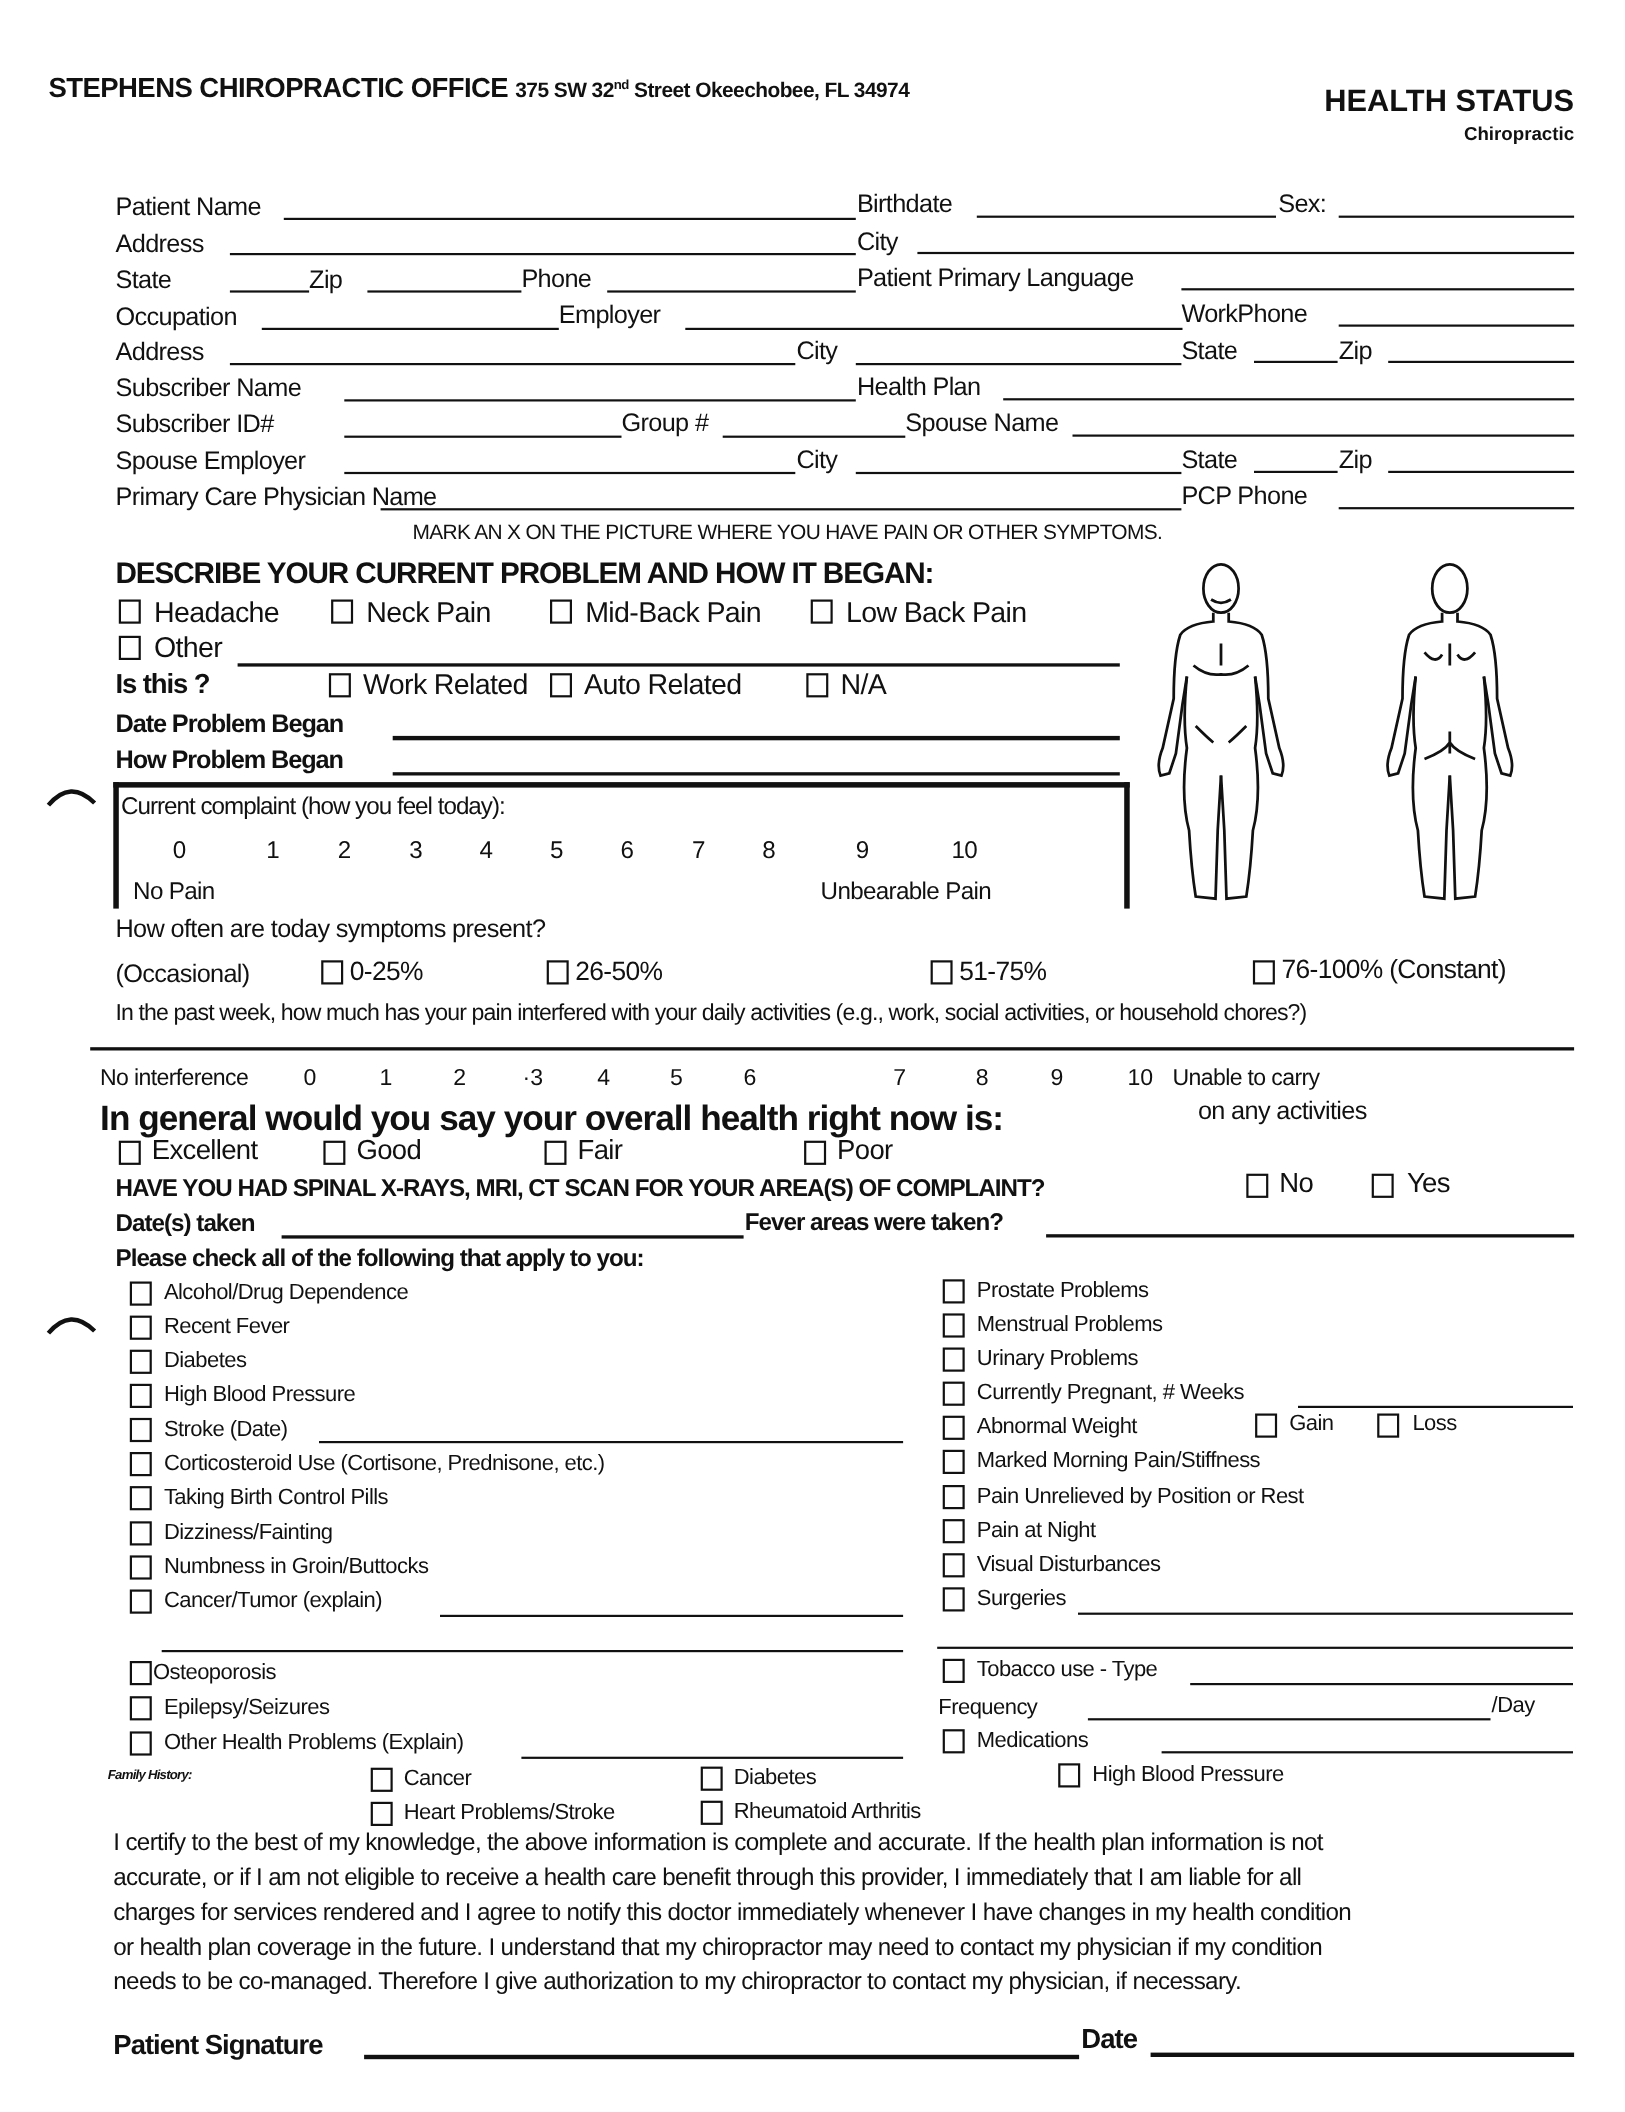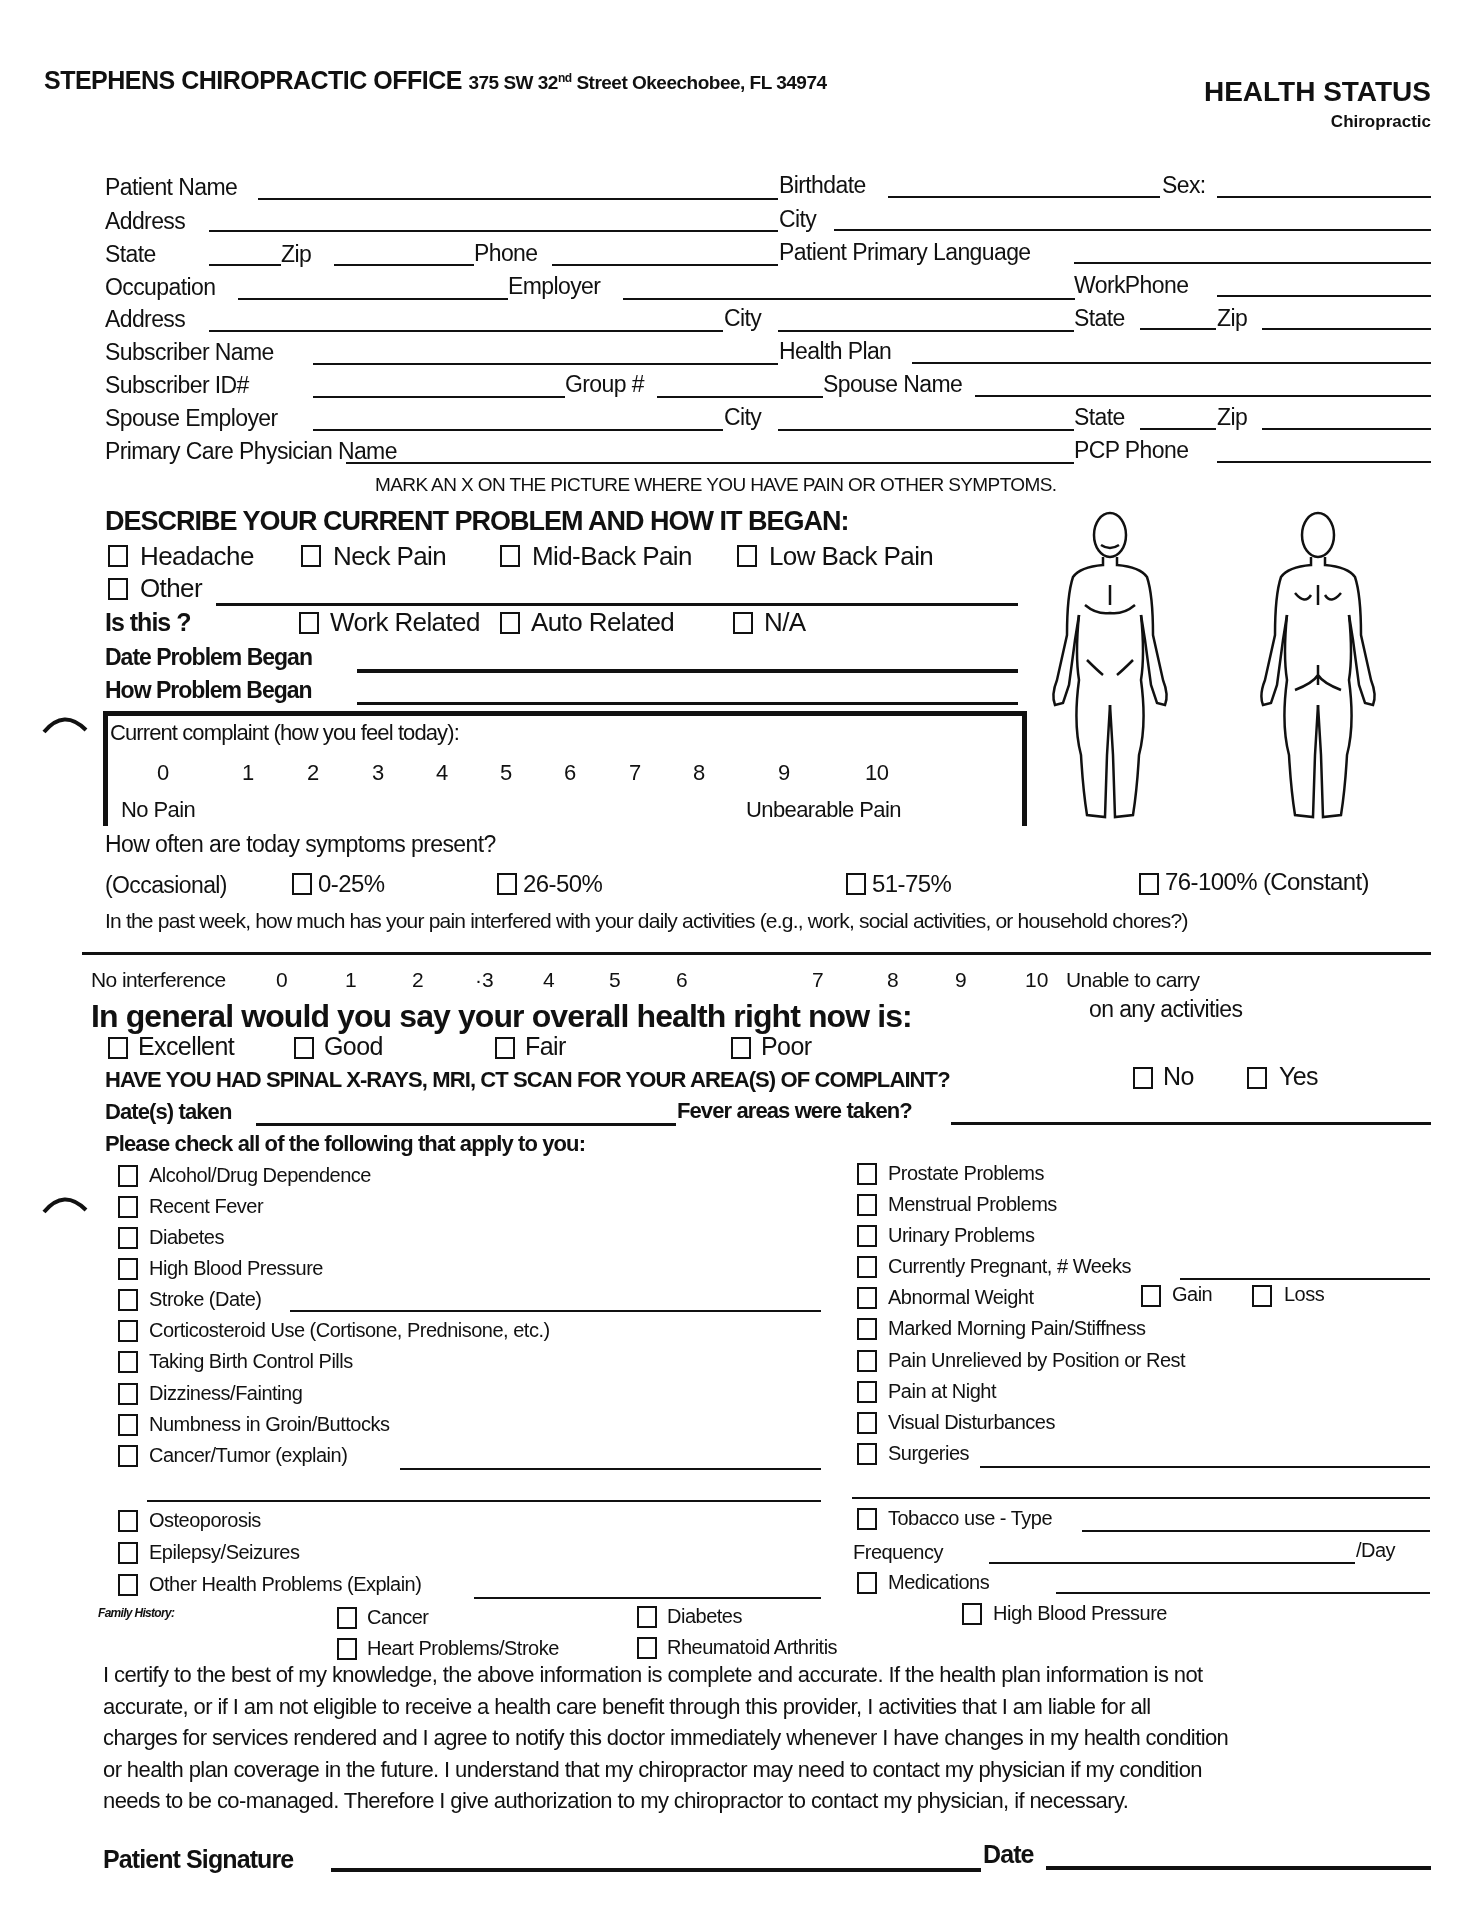--- a/index.html
+++ b/index.html
@@ -271,21 +271,21 @@
 <div class="line" style="left:147px;top:1500px;width:674px;"></div>
 <div class="line" style="left:1180px;top:1278px;width:250px;"></div>
 <div class="cb" style="left:1141px;top:1285px;"></div>
 <div class="abs small" style="left:1172px;top:1283px;">Gain</div>
 <div class="cb" style="left:1252px;top:1285px;"></div>
 <div class="abs small" style="left:1284px;top:1283px;">Loss</div>
 <div class="line" style="left:980px;top:1466px;width:450px;"></div>
 <div class="line" style="left:852px;top:1497px;width:578px;"></div>
 
 <div class="cb" style="left:118px;top:1510px;"></div>
-<div class="abs small" style="left:149px;top:1509px;">Osteoporosis</div>
+<div class="abs small" style="left:139px;top:1509px;">Osteoporosis</div>
 <div class="cb" style="left:118px;top:1542px;"></div>
 <div class="abs small" style="left:149px;top:1541px;">Epilepsy/Seizures</div>
 <div class="cb" style="left:118px;top:1574px;"></div>
 <div class="abs small" style="left:149px;top:1573px;">Other Health Problems (Explain)</div>
 <div class="line" style="left:474px;top:1597px;width:347px;"></div>
 
 <div class="cb" style="left:857px;top:1508px;"></div>
 <div class="abs small" style="left:888px;top:1507px;">Tobacco use - Type</div>
 <div class="line" style="left:1082px;top:1530px;width:348px;"></div>
 <div class="abs small" style="left:853px;top:1541px;">Frequency</div>
@@ -302,21 +302,21 @@
 <div class="abs small" style="left:667px;top:1605px;">Diabetes</div>
 <div class="cb" style="left:962px;top:1603px;"></div>
 <div class="abs small" style="left:993px;top:1602px;">High Blood Pressure</div>
 <div class="cb" style="left:337px;top:1638px;"></div>
 <div class="abs small" style="left:367px;top:1637px;">Heart Problems/Stroke</div>
 <div class="cb" style="left:637px;top:1637px;"></div>
 <div class="abs small" style="left:667px;top:1636px;">Rheumatoid Arthritis</div>
 
 <div id="cert">
     <div class="abs" style="left: 103px; top: 1662px; font-size: 22px; letter-spacing: -0.6px;">I certify to the best of my knowledge, the above information is complete and accurate. If the health plan information is not</div>
-    <div class="abs" style="left: 103px; top: 1693.5px; font-size: 22px; letter-spacing: -0.6px;">accurate, or if I am not eligible to receive a health care benefit through this provider, I activities that I am liable for all</div>
+    <div class="abs" style="left: 103px; top: 1693.5px; font-size: 22px; letter-spacing: -0.6px;">accurate, or if I am not eligible to receive a health care benefit through this provider, I immediately that I am liable for all</div>
     <div class="abs" style="left: 103px; top: 1725px; font-size: 22px; letter-spacing: -0.6px;">charges for services rendered and I agree to notify this doctor immediately whenever I have changes in my health condition</div>
     <div class="abs" style="left: 103px; top: 1756.5px; font-size: 22px; letter-spacing: -0.6px;">or health plan coverage in the future. I understand that my chiropractor may need to contact my physician if my condition</div>
     <div class="abs" style="left: 103px; top: 1788px; font-size: 22px; letter-spacing: -0.6px;">needs to be co-managed. Therefore I give authorization to my chiropractor to contact my physician, if necessary.</div>
   </div>
 
 <div class="abs bold" style="left:103px;top:1845px;font-size:25px;letter-spacing:-0.9px;">Patient Signature</div>
 <div class="line" style="left:331px;top:1868px;width:650px;border-bottom-width:4px;"></div>
 <div class="abs bold" style="left:983px;top:1840px;font-size:25px;letter-spacing:-0.9px;">Date</div>
 <div class="line" style="left:1046px;top:1866px;width:385px;border-bottom-width:4px;"></div>
 

